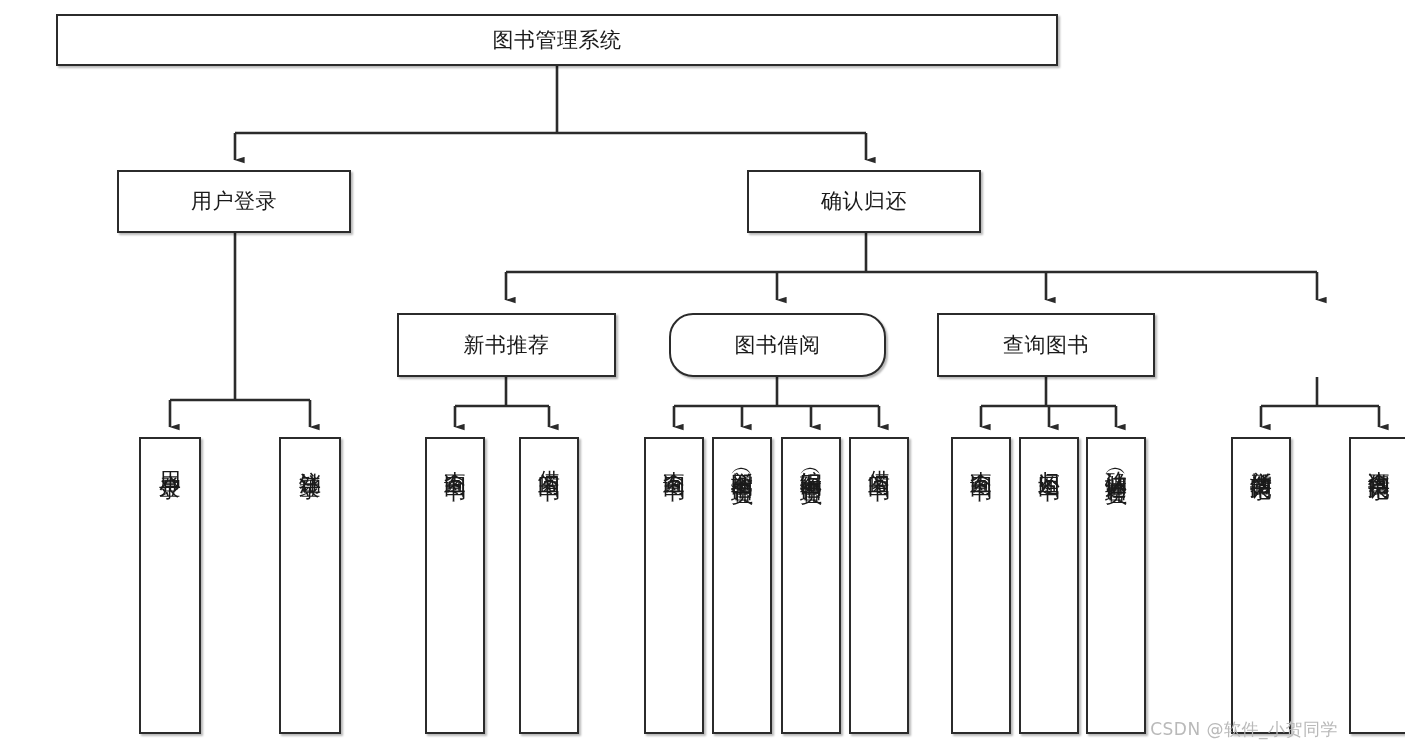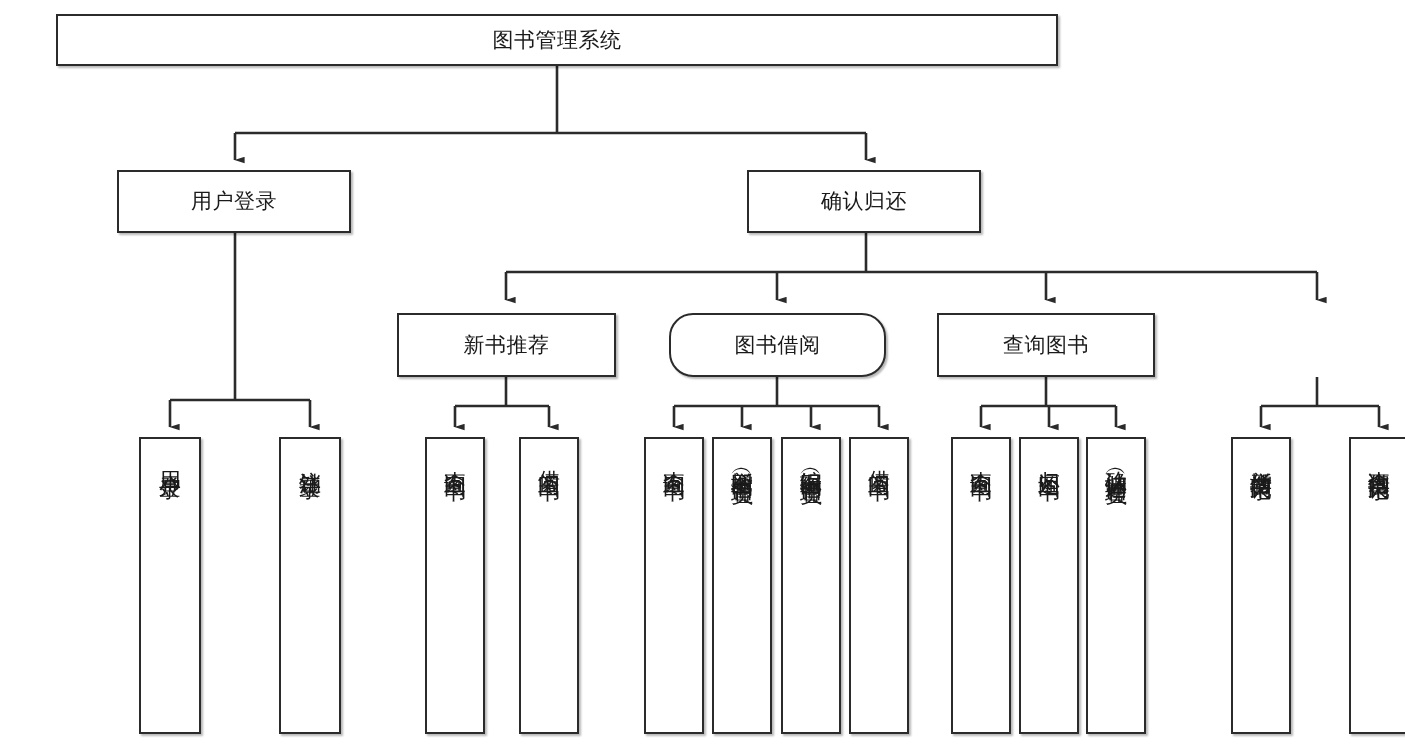--- a/index.html
+++ b/index.html
@@ -187,13 +187,14 @@
   <div class="node vertical tall-text" id="node-leaf-10" style="left: 1050px; top: 437px; width: 60px; height: 297px;">
     <span class="node-label">确认归还（管理员）</span>
   </div>
   <div class="node vertical tall-text" id="node-leaf-11" style="left: 1195px; top: 437px; width: 60px; height: 297px;">
     <span class="node-label">新增借阅记录</span>
   </div>
   <div class="node vertical tall-text" id="node-leaf-12" style="left: 1313px; top: 437px; width: 60px; height: 297px;">
     <span class="node-label">查询借阅记录</span>
   </div>
 
+  <div id="watermark">CSDN @软件_小贺同学</div>
 </div>
 
 </body></html>

